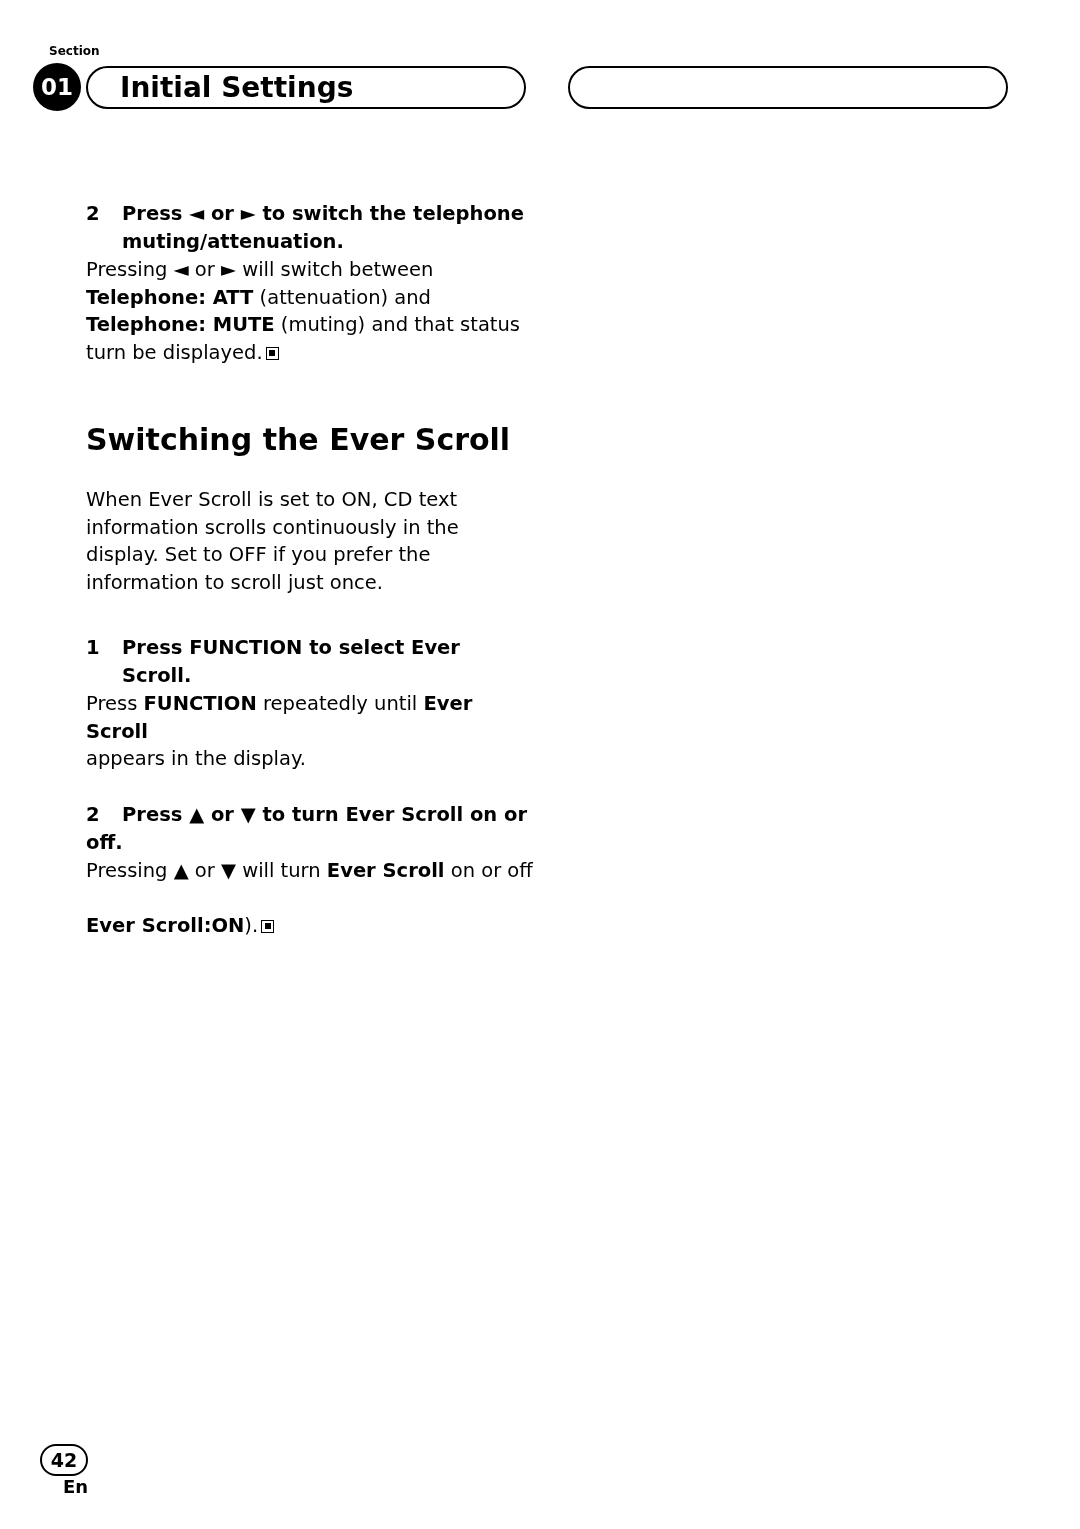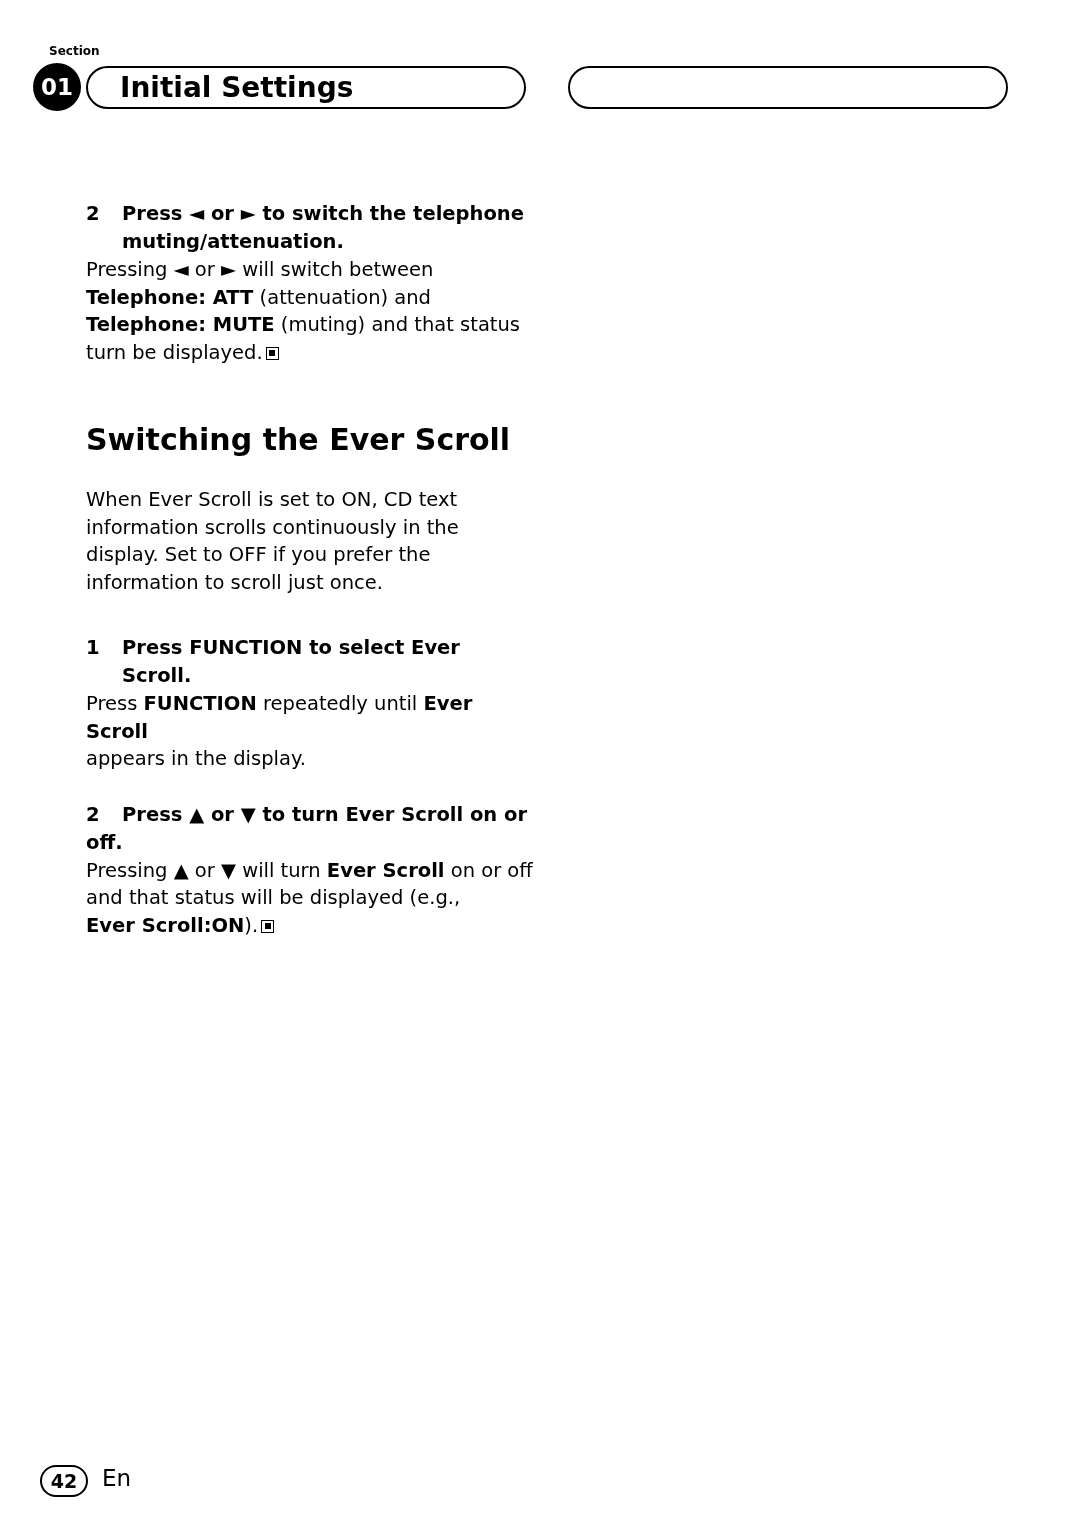--- a/index.html
+++ b/index.html
@@ -147,38 +147,39 @@
   .gap-s { height: 56px; }
   .gap-m { height: 28px; }
   .gap-l { height: 38px; }
 
   
   .footer {
     position: absolute;
     left: 40px;
     bottom: 32px;
     display: flex;
-    align-items: flex-start;
+    align-items: flex-end;
+    flex-direction: column;
   }
   .page-num {
     width: 48px;
     height: 32px;
     border-radius: 16px;
     border: 2.5px solid #000;
     box-sizing: border-box;
     display: flex;
     align-items: center;
     justify-content: center;
     font-weight: bold;
     font-size: 19px;
   }
   .lang {
     margin-left: 14px;
-    font-weight: normal;
-    font-size: 23px;
+    font-weight: bold;
+    font-size: 18px;
   }
 </style>
 </head>
 <body>
 
 <div class="header">
   <div class="section-word">Section</div>
   <div class="section-num">01</div>
   <div class="title-pill">
     <div class="title-text">Initial Settings</div>
@@ -226,21 +227,21 @@
   <div class="gap-m"></div>
 
   <div class="step">
     <div class="step-head">
       <span class="step-num">2</span>
       <span>Press ▲ or ▼ to turn Ever Scroll on or</span><br>
       <span style="margin-left:-36px; display:inline-block;">off.</span>
     </div>
     <div class="body-text">
       <span>Pressing ▲ or ▼ will turn </span><span class="b">Ever Scroll</span><span> on or off</span><br>
-      <span>and that status will be displayed (e.g.,</span><br>
+      <br>
       <span class="b">Ever Scroll:ON</span><span>).</span><span class="sq"></span>
     </div>
   </div>
 
 </div>
 
 <div class="footer">
   <div class="page-num">42</div>
   <div class="lang">En</div>
 </div>

